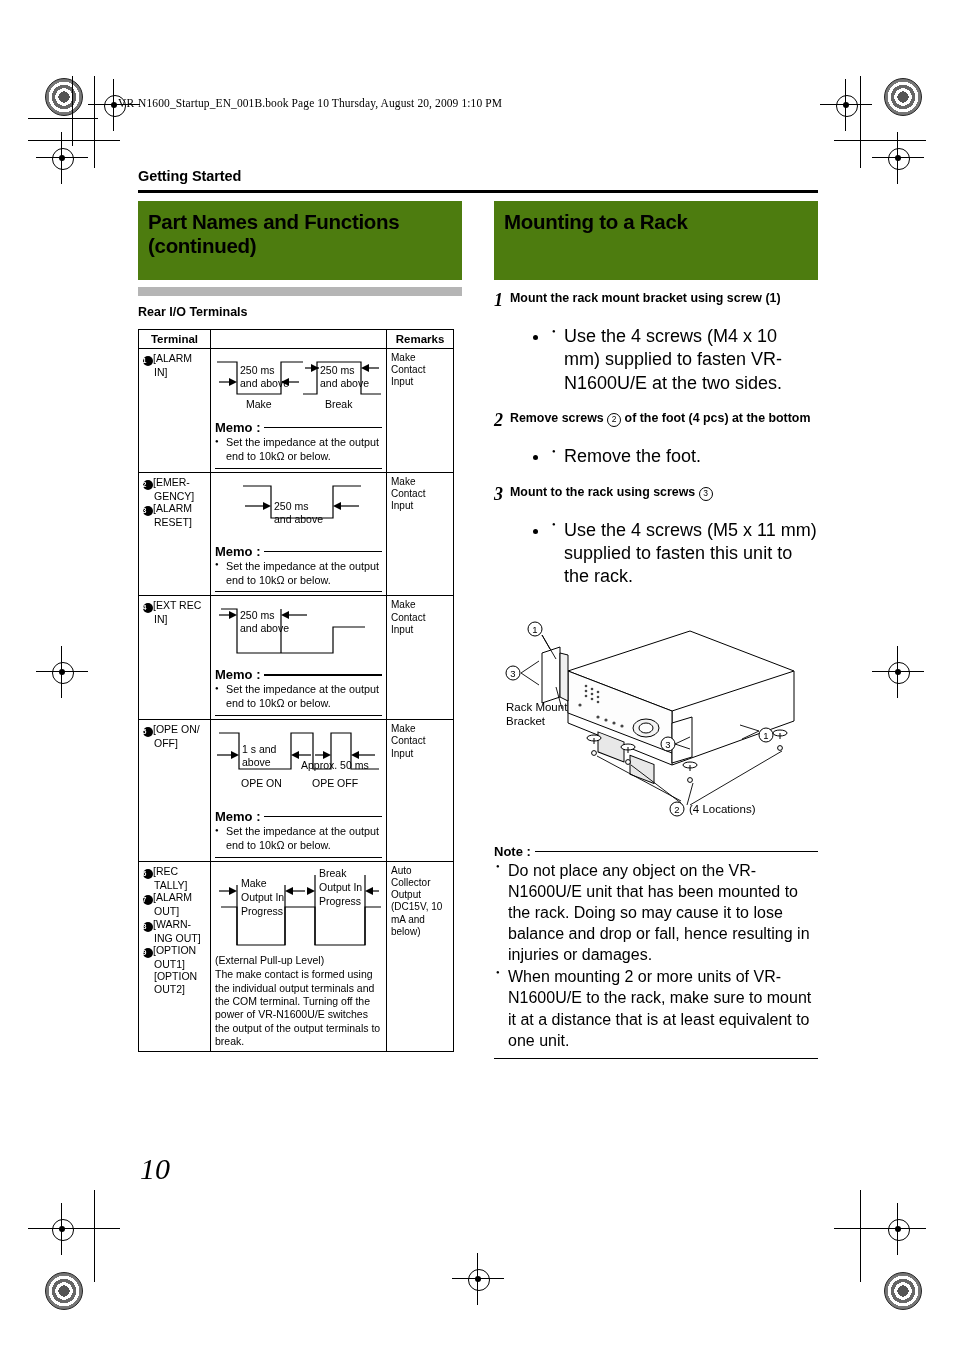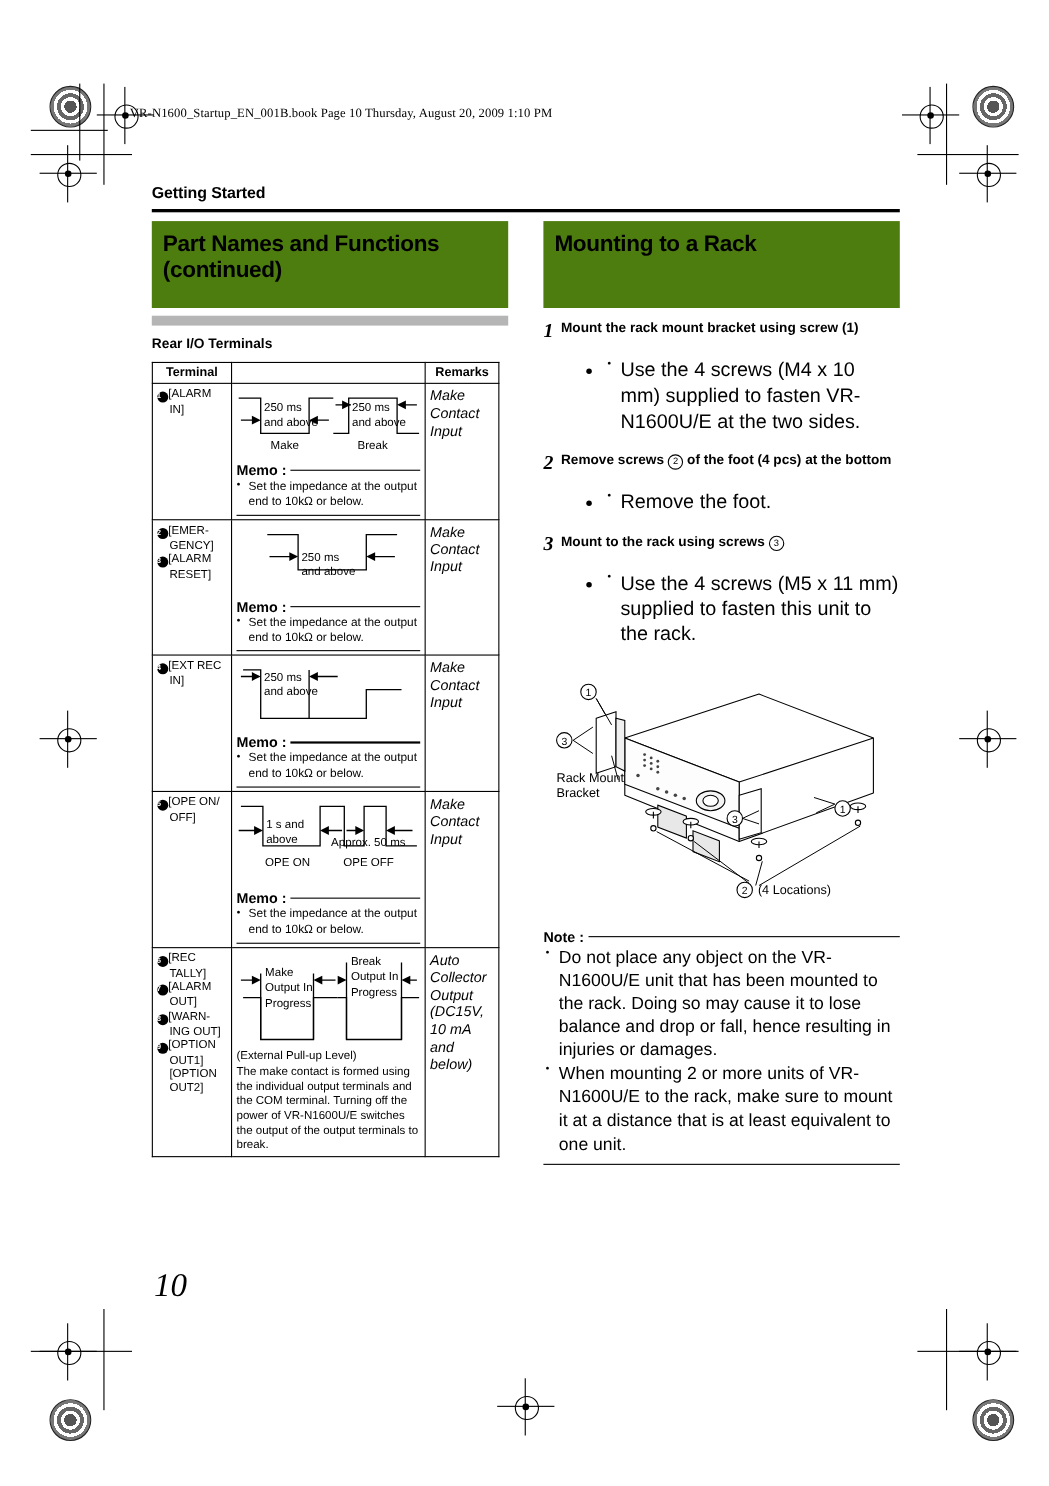--- a/index.html
+++ b/index.html
@@ -44,21 +44,21 @@
   table.io th{font-size:11.5px;font-weight:bold;text-align:center;padding:3px 2px;}
   .c-term{width:72px;}
   .c-diag{width:176px;}
   .c-rem{width:67px;}
   .termcell{font-size:10.5px;line-height:1.18;}
   .termcell .ln{display:block;text-indent:-11px;padding-left:11px;}
   .termcell .ln.cont{text-indent:0;padding-left:11px;}
   .badge{display:inline-block;width:10px;height:10px;border-radius:50%;background:#000;color:#fff;
          font-size:7px;line-height:10px;text-align:center;vertical-align:-1px;font-weight:bold;
          margin-right:0px;letter-spacing:-0.5px;}
-  .remcell{font-size:13px;line-height:1.22;font-style:italic;}
+  .remcell{font-size:10px;line-height:1.22;}
   .diagcell{font-size:10.5px;}
 
   
   .wf{display:block;margin:2px auto 0 auto;}
   .wf text{font-family:"Liberation Sans",sans-serif;font-size:10.5px;fill:#000;}
 
   
   .memo{margin-top:4px;}
   .memo-hd{display:flex;align-items:center;gap:3px;}
   .memo-hd .t{font-size:13px;font-weight:bold;white-space:nowrap;}

